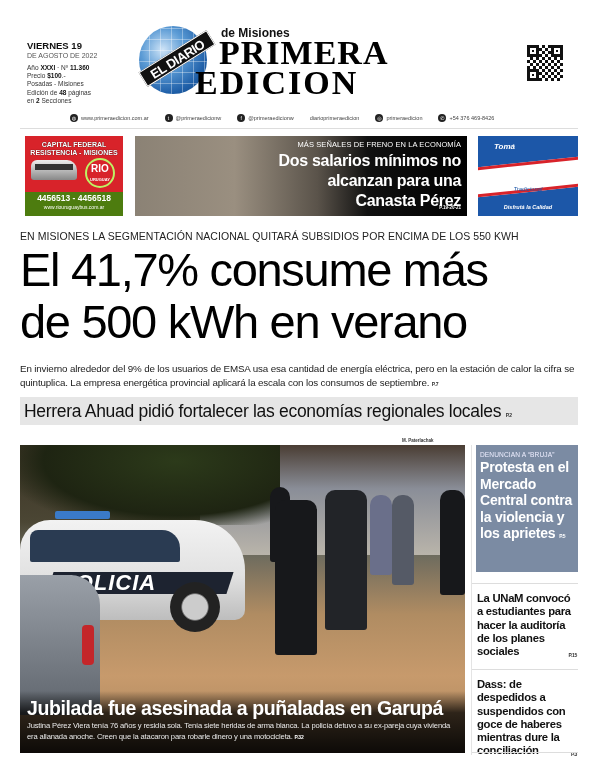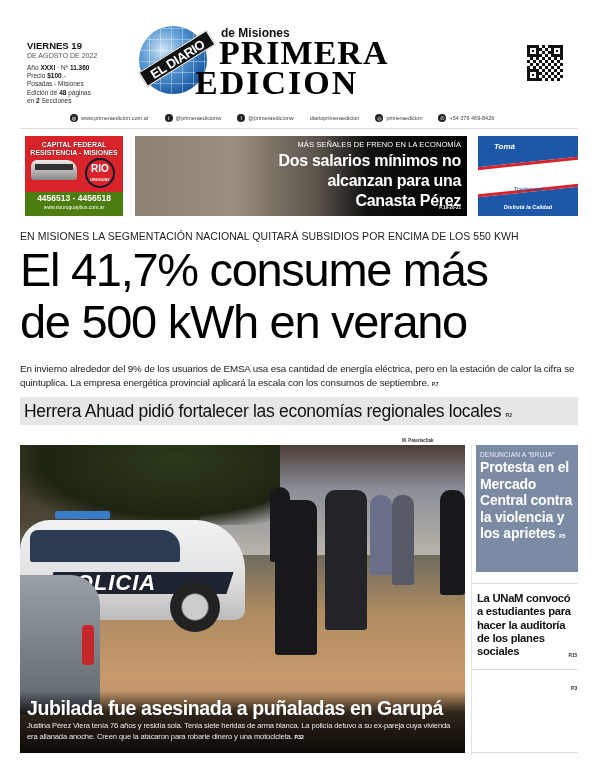--- a/index.html
+++ b/index.html
@@ -38,21 +38,21 @@
   .social-bar { position: absolute; left: 70px; top: 111px; width: 460px; height: 14px; display: flex; align-items: center; font-size: 5.5px; color: #444; gap: 16px; }
   .social-item { display: flex; align-items: center; gap: 3px; white-space: nowrap; }
   .social-icon { width: 8px; height: 8px; border-radius: 50%; background: #222; color: #fff; font-size: 5px; line-height: 8px; text-align: center; }
   .rule { position: absolute; left: 20px; width: 558px; height: 1px; background: #ddd; }
 
   
   .ad-rio { position: absolute; left: 25px; top: 136px; width: 98px; height: 80px; background: #d8232a; overflow: hidden; }
   .ad-rio .t1 { position: absolute; left: 0; width: 98px; top: 5px; text-align: center; color: #fff; font-weight: bold; font-size: 7px; line-height: 8px; text-shadow: 0 0 1px #000; }
   .ad-rio .bus { position: absolute; left: 6px; top: 24px; width: 46px; height: 20px; background: linear-gradient(#eee, #888); border-radius: 6px 10px 3px 3px; }
   .ad-rio .bus::after { content: ""; position: absolute; left: 4px; top: 4px; width: 38px; height: 6px; background: #333; }
-  .ad-rio .rio-badge { position: absolute; left: 60px; top: 22px; width: 30px; height: 30px; border-radius: 50%; border: 2px solid #0f172a; color: #fff; font-weight: bold; font-size: 10px; text-align: center; line-height: 22px; }
+  .ad-rio .rio-badge { position: absolute; left: 60px; top: 22px; width: 30px; height: 30px; border-radius: 50%; border: 2px solid #bef264; color: #fff; font-weight: bold; font-size: 10px; text-align: center; line-height: 22px; }
   .ad-rio .rio-badge span { display: block; font-size: 4px; line-height: 4px; }
   .ad-rio .phones { position: absolute; left: 0; top: 56px; width: 98px; height: 24px; background: #4d7c0f; color: #fff; text-align: center; }
   .ad-rio .phones .p { font-weight: bold; font-size: 8.5px; line-height: 12px; }
   .ad-rio .phones .u { font-size: 5px; line-height: 7px; }
 
   .promo-main { position: absolute; left: 135px; top: 136px; width: 332px; height: 80px; background: linear-gradient(90deg, #8b8275 0%, #9a8f80 30%, #5a534a 55%, #111 70%, #000 100%); overflow: hidden; }
   .promo-main .kicker { position: absolute; right: 6px; top: 4px; color: #fff; font-size: 7.5px; letter-spacing: 0.1px; }
   .promo-main .headline { position: absolute; right: 6px; top: 15px; width: 185px; text-align: right; color: #fff; font-weight: bold; font-size: 16px; line-height: 20px; letter-spacing: -0.3px; }
   .promo-main .page { position: absolute; right: 6px; bottom: 6px; color: #fff; font-size: 4.5px; font-weight: bold; }
 
@@ -251,15 +251,16 @@
     <span class="page-ref">P.5</span>
   </div>
 </div>
 <div class="side-rule" style="top:583px"></div>
 <div class="side-story" style="top:592px">
   <span>La UNaM convocó a estudiantes para hacer la auditoría de los planes sociales</span>
   <span class="page-ref">P.15</span>
 </div>
 <div class="side-rule" style="top:669px"></div>
 <div class="side-story" style="top:678px">
+  <span>Dass: de despedidos a suspendidos con goce de haberes mientras dure la conciliación</span>
   <span class="page-ref">P.3</span>
 </div>
 <div class="side-rule" style="top:752px"></div>
 
 </body></html>

